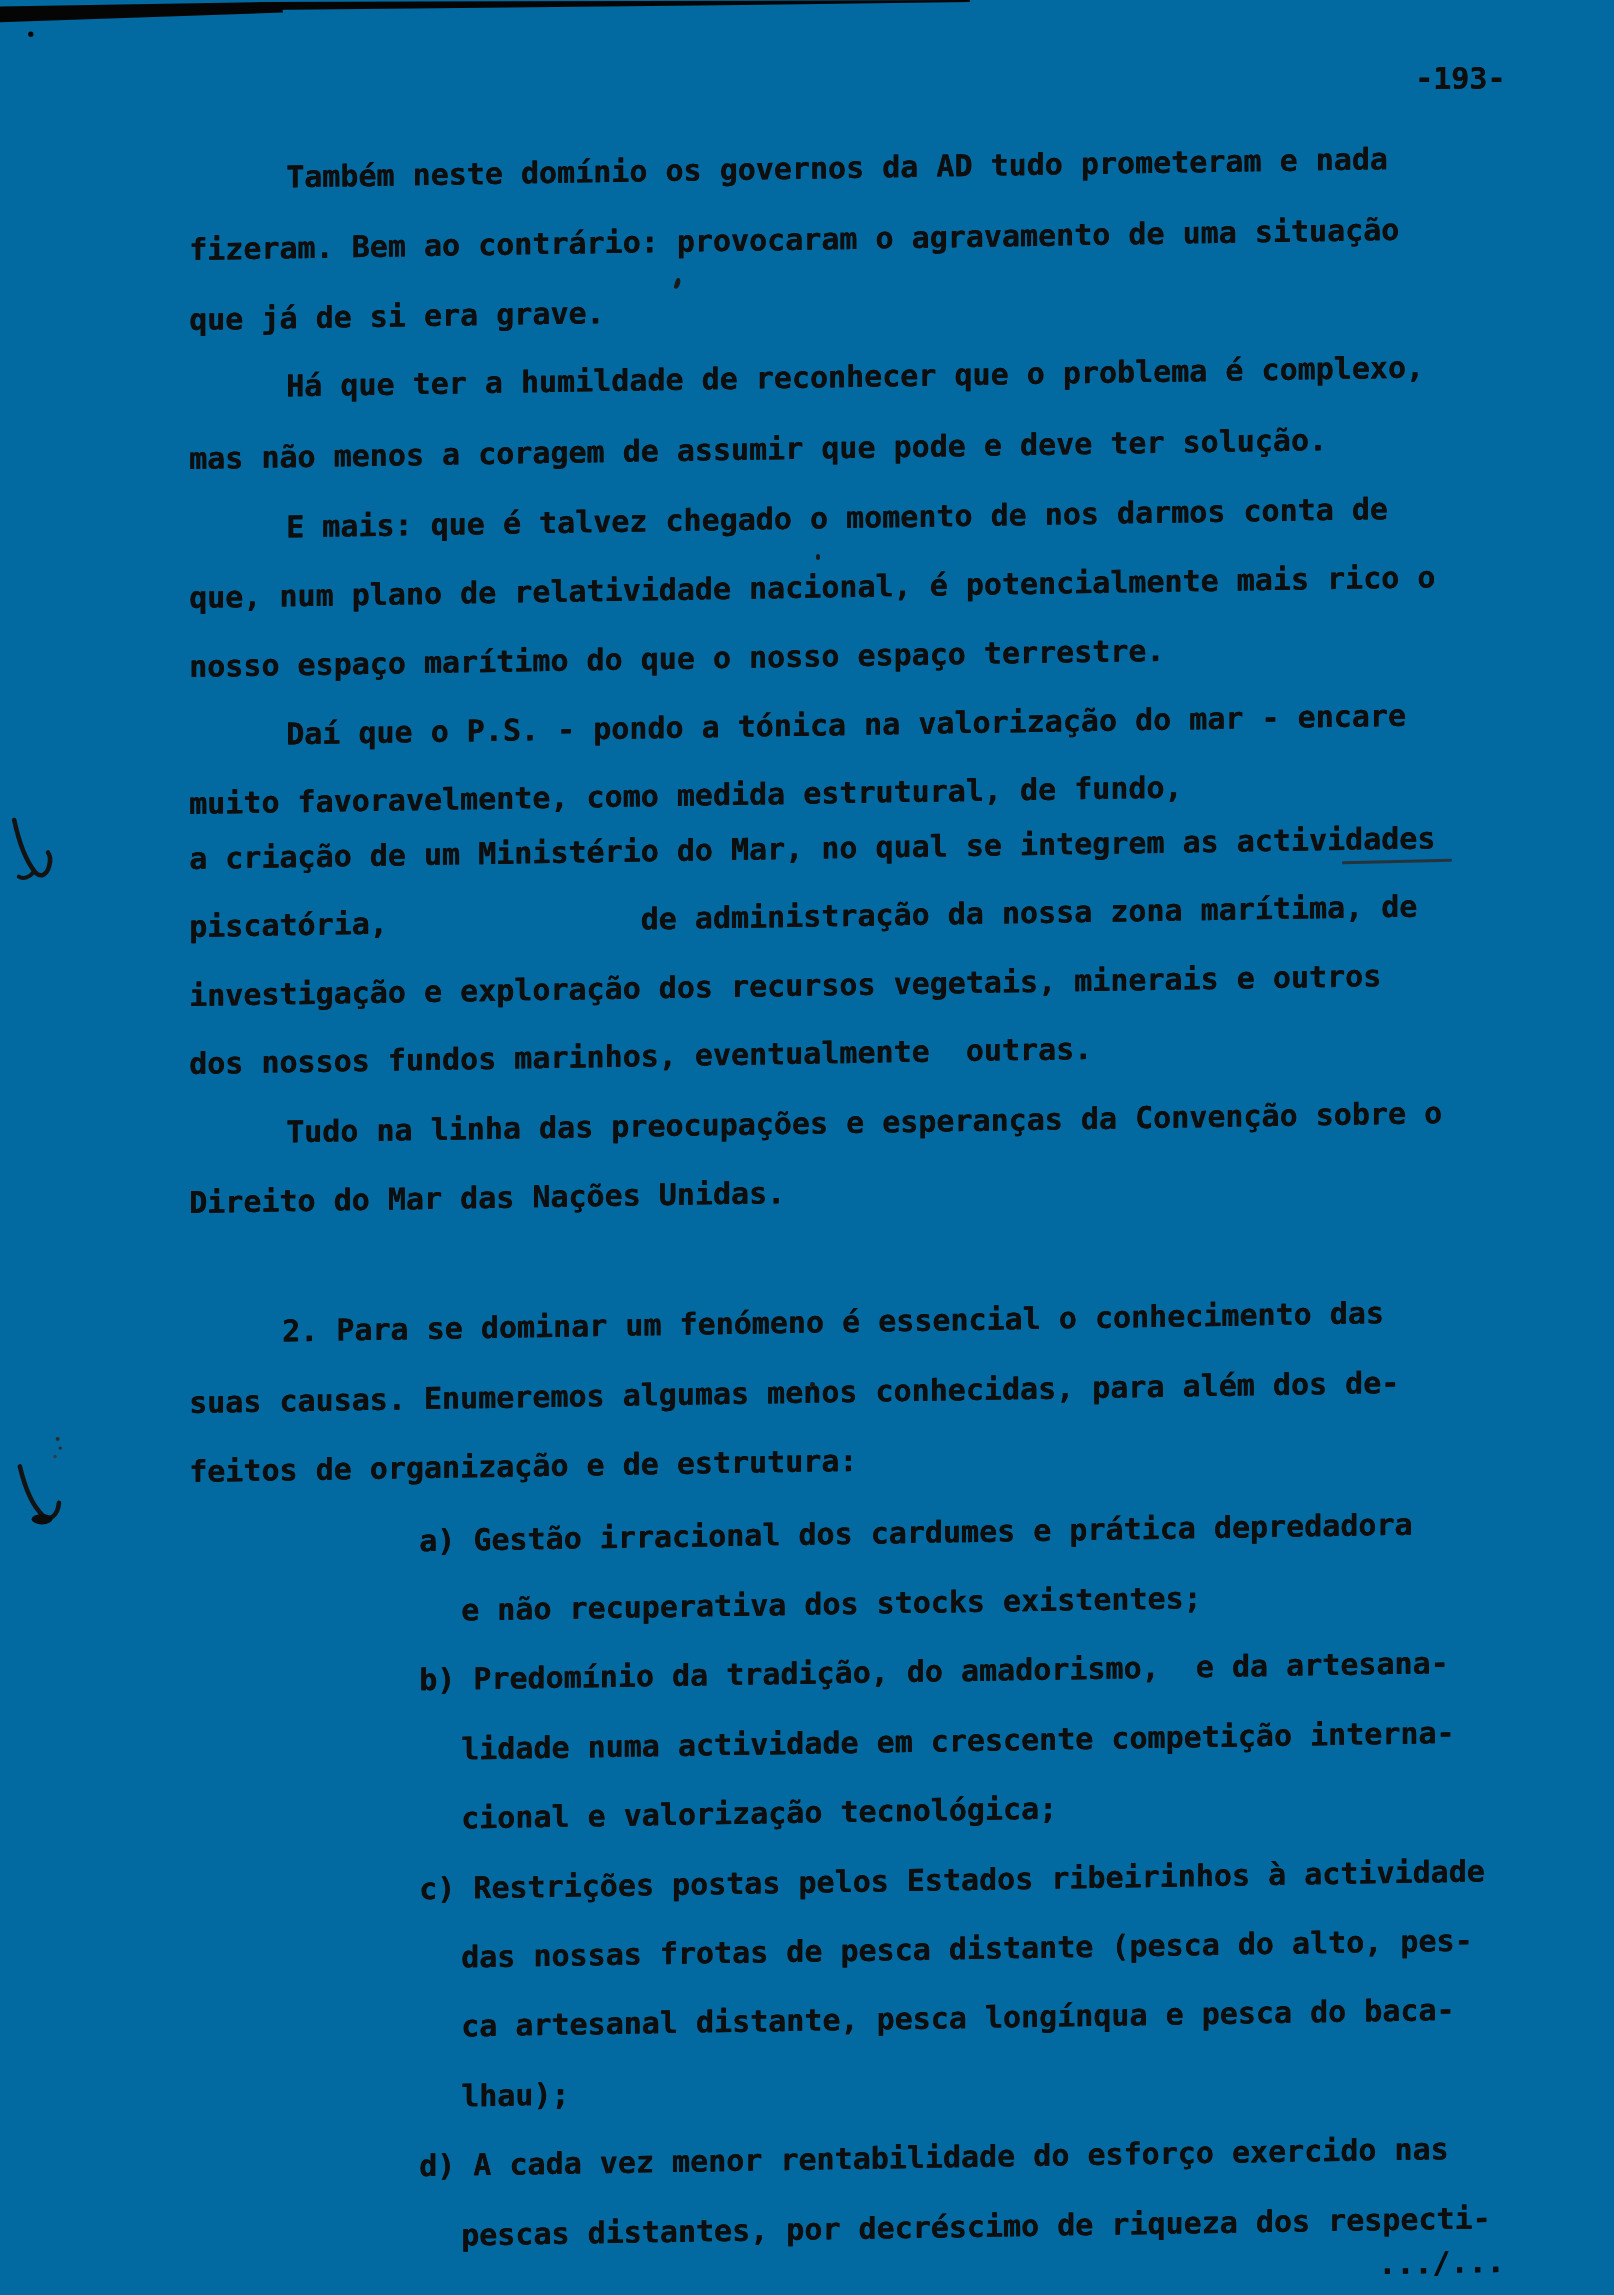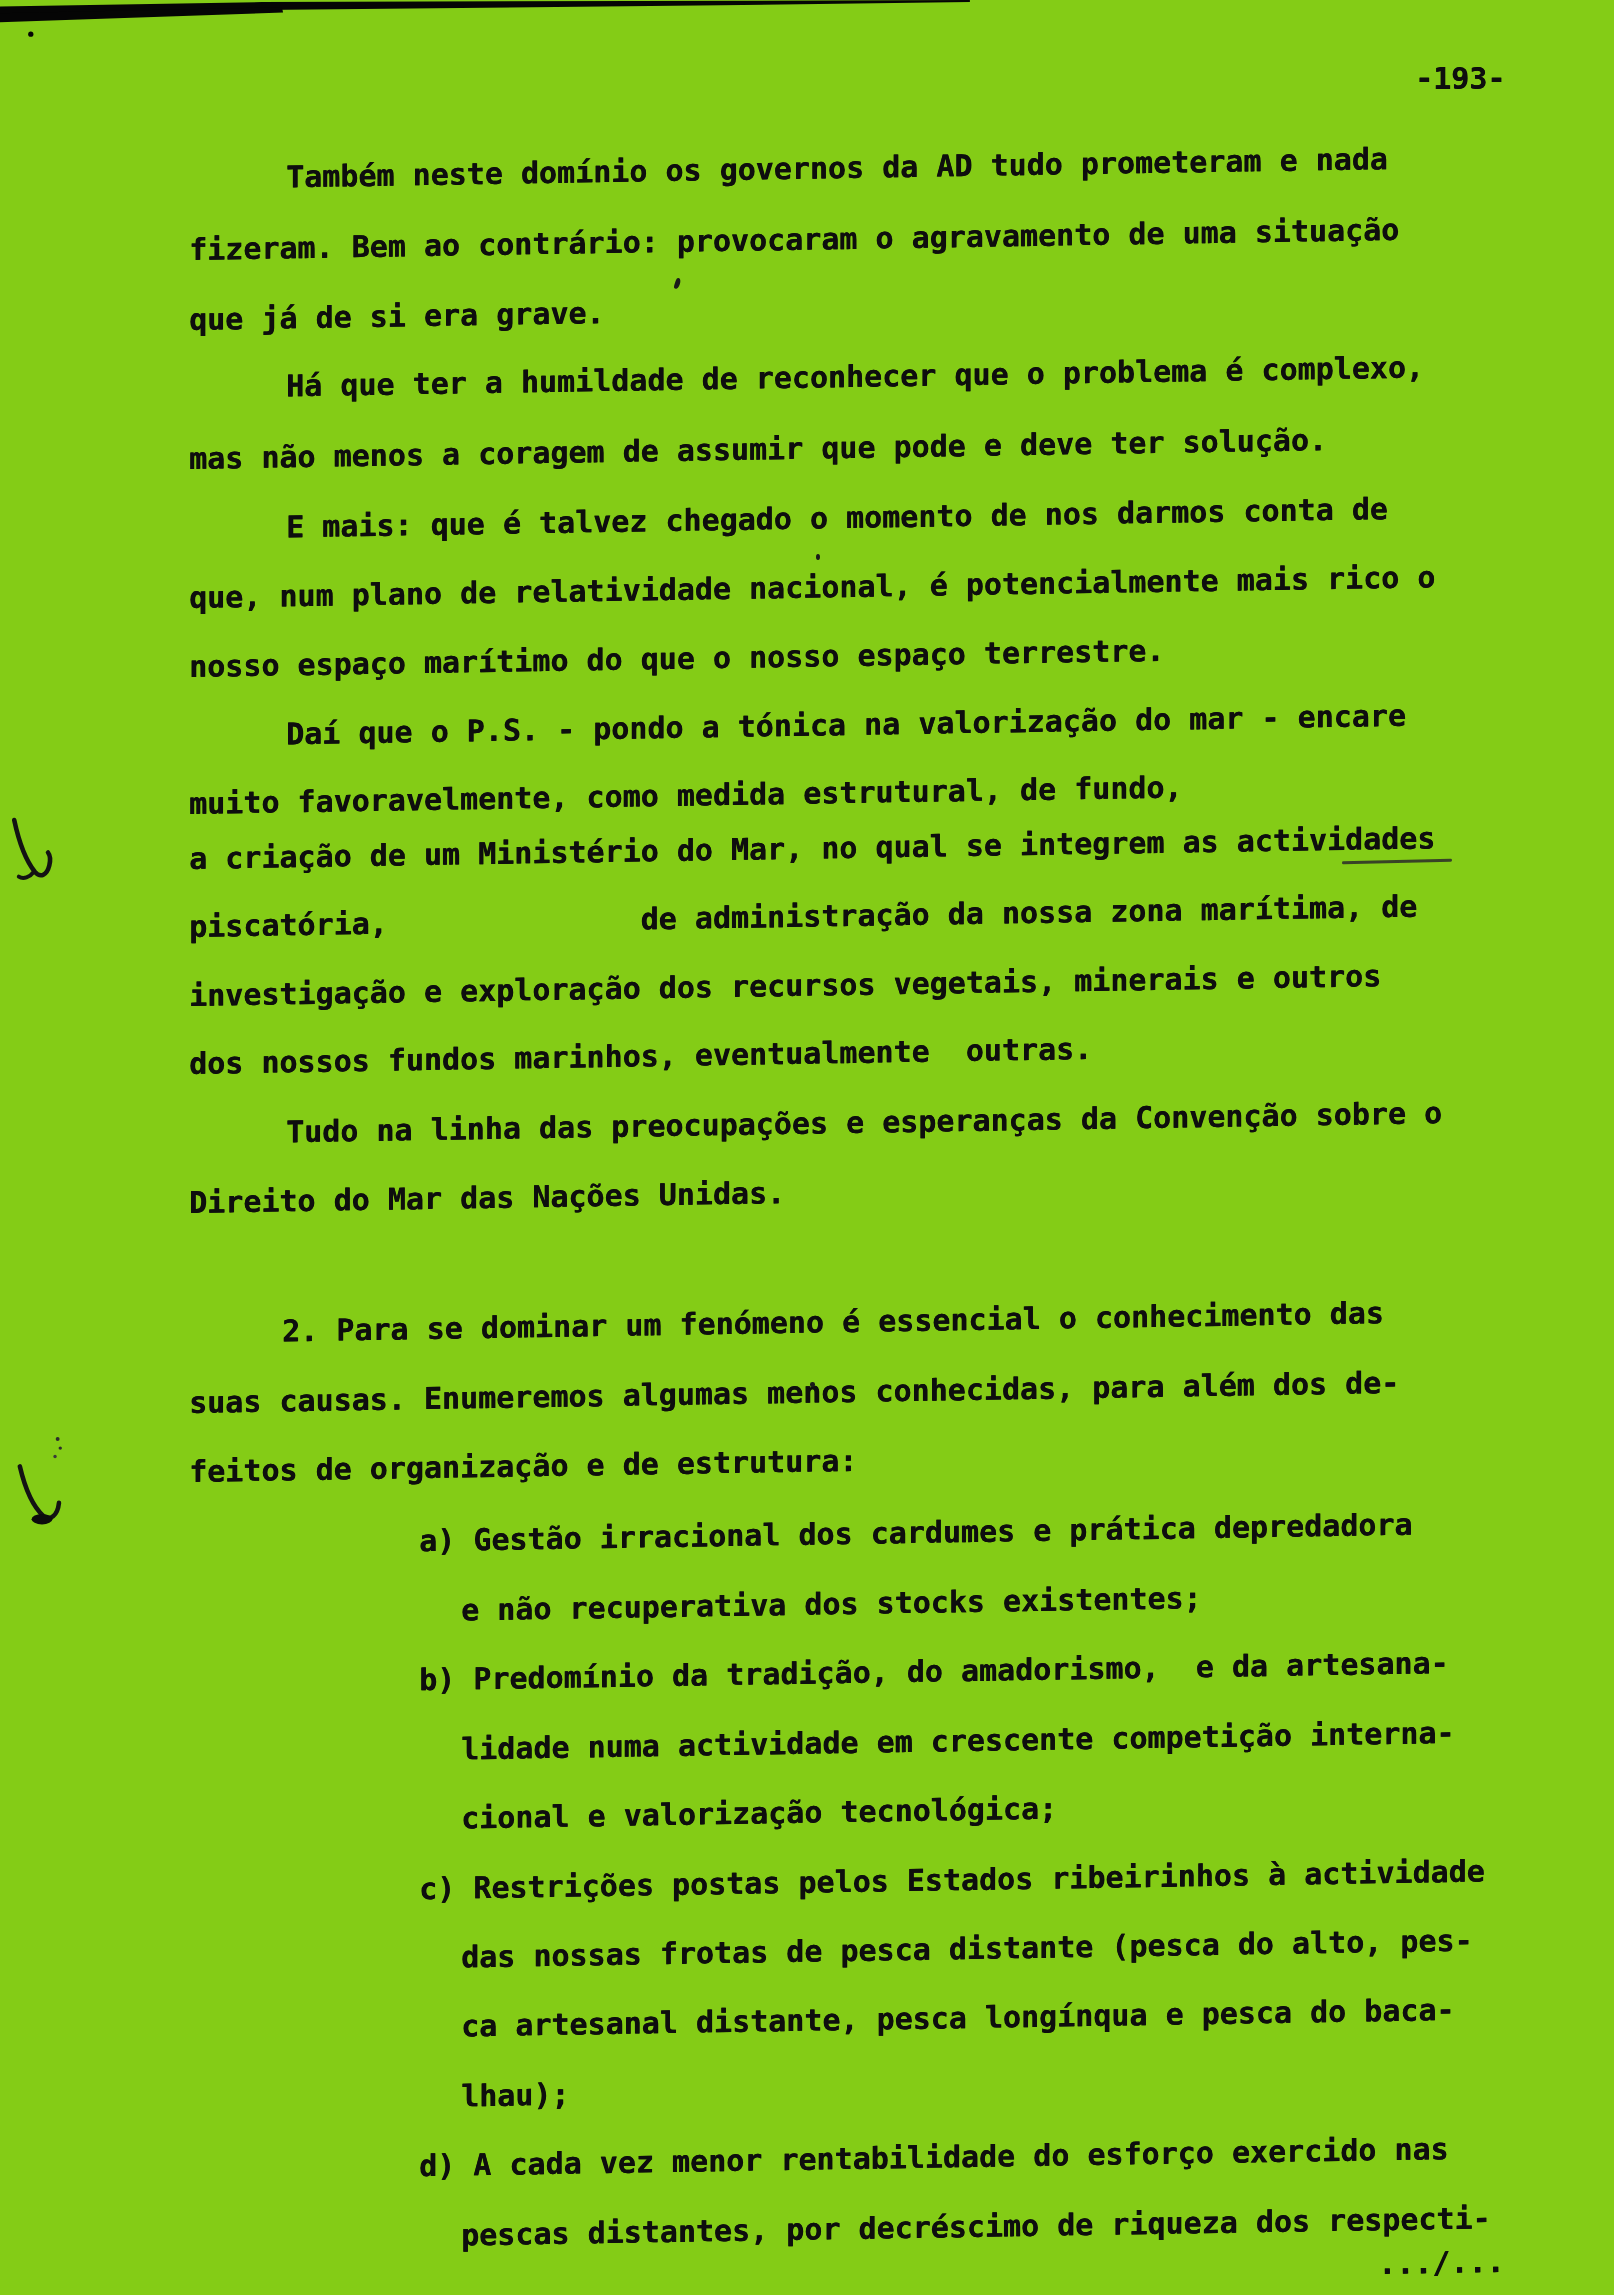--- a/index.html
+++ b/index.html
@@ -1,19 +1,19 @@
 <!DOCTYPE html>
 <html style="font-size:10.5px"><head>
 <meta charset="utf-8">
 <style>
   html,body{margin:0;padding:0;background:#e8e8e8;}
   .page{
     position:relative;
     width:1614px;height:2295px;
-    background:#84cc16;
+    background:#0369a1;
     overflow:hidden;
     font-family:"DejaVu Sans Mono","Liberation Mono",monospace;
     color:#0e0e0e;
   }
   
   .text-layer{
     position:absolute;left:0;top:0;width:1614px;height:2295px;
     transform:skewY(-0.95deg);
     transform-origin:189px 0px;
   }

